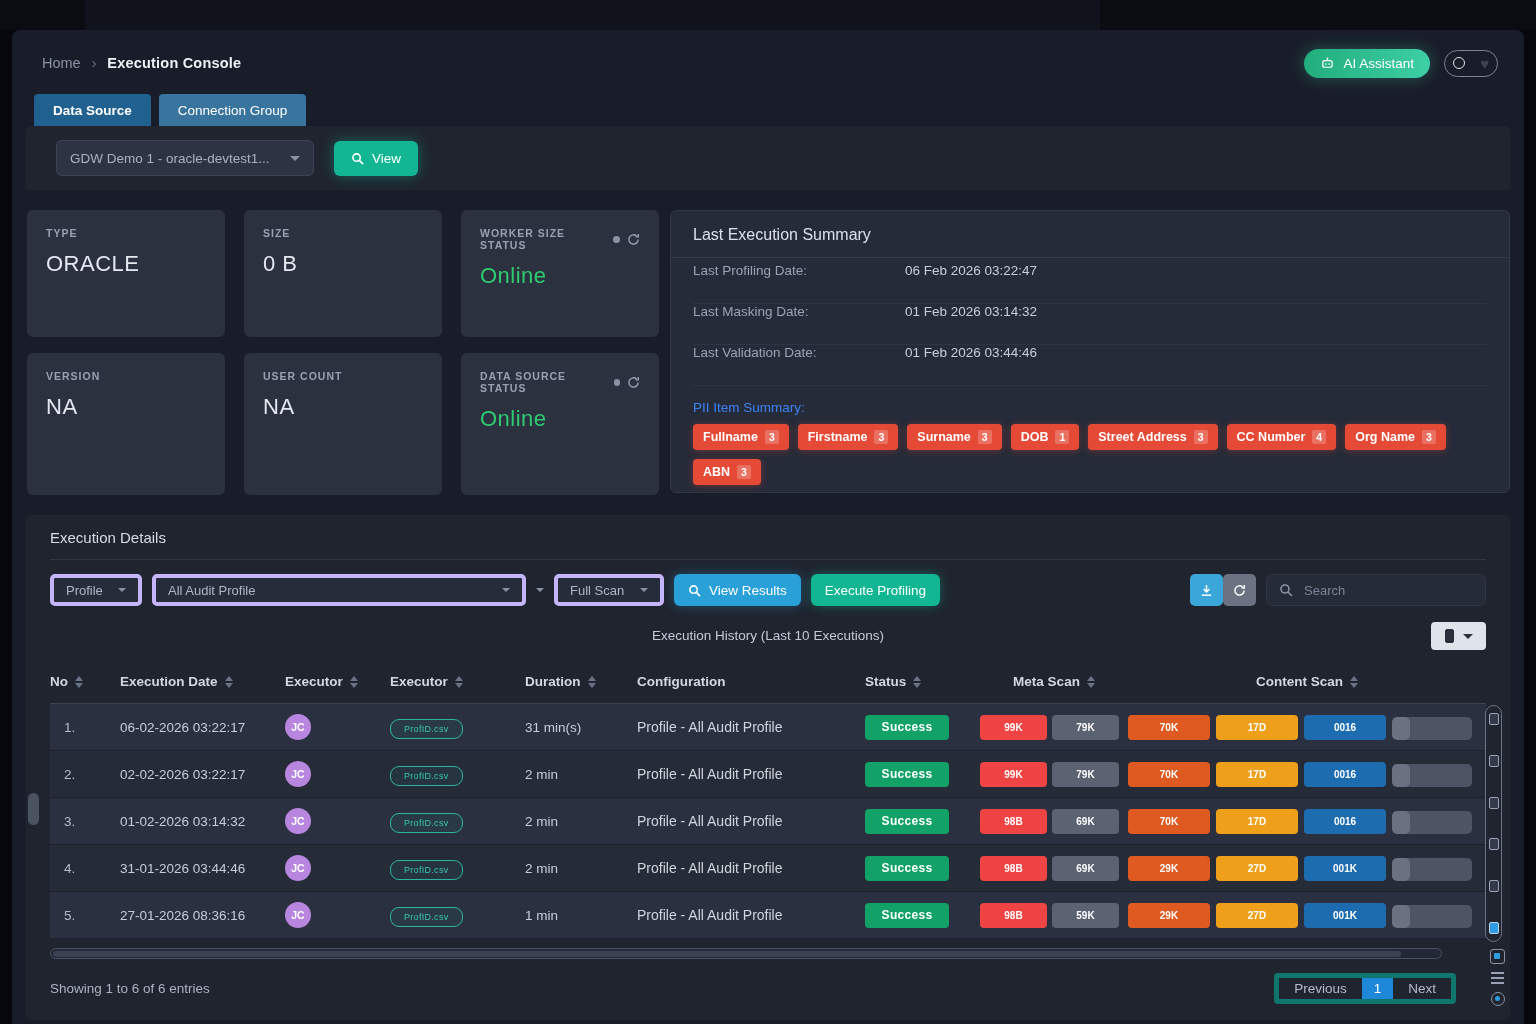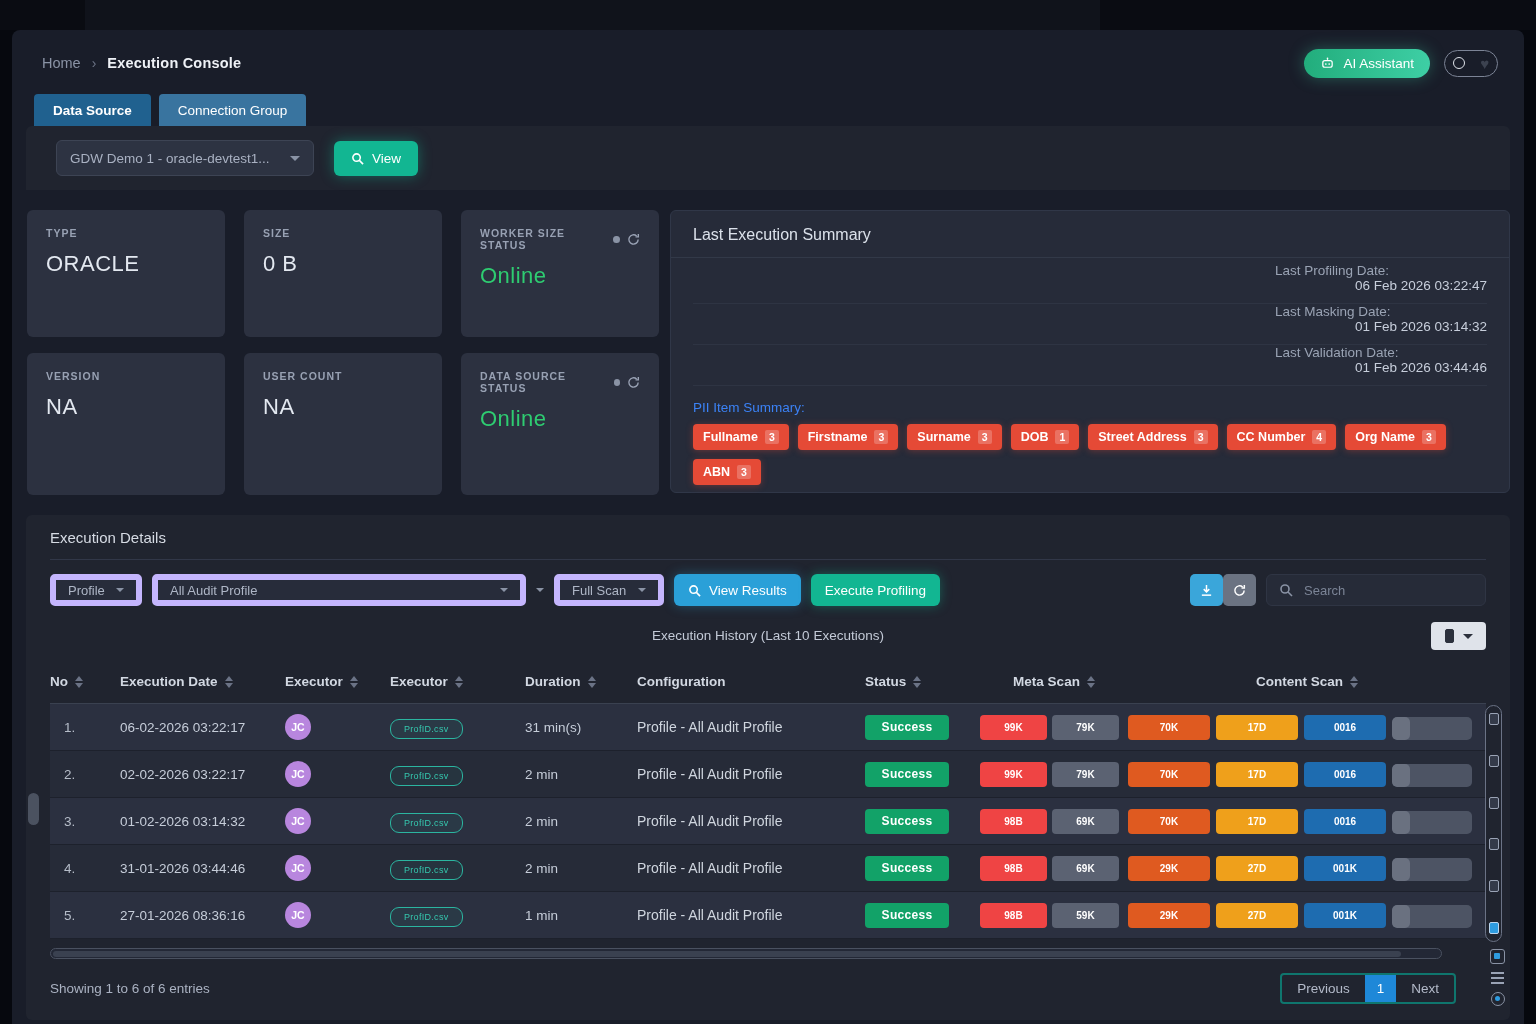--- a/index.html
+++ b/index.html
@@ -41,33 +41,33 @@
   .card-label-row { display:flex; align-items:center; gap:7px; color:#98a1b3; font-size:10.5px; letter-spacing:1px; font-weight:bold; }
   .info-dot { width:7px; height:7px; border-radius:50%; background:#8a93a5; }
   .card-refresh { margin-left:auto; display:flex; cursor:pointer; }
   .card-value { margin-top:12px; font-size:22px; color:#e3e8f0; letter-spacing:.5px; }
   .card-value.online { color:#2ecc71; }
 
   
   .summary-panel { position:absolute; top:180px; left:658px; right:14px; height:283px; background:#262b39; border:1px solid #303748; border-radius:6px; }
   .summary-title { padding:15px 22px 13px; font-size:16px; color:#dbe1ea; border-bottom:1px solid #323948; }
   .sum-rows { padding:5px 22px 0; }
-  .sum-row { display:flex; height:41px; align-items:flex-end; border-bottom:1px solid #2e3443; font-size:13.5px;flex-direction:column; }
+  .sum-row { display:flex; height:41px; align-items:flex-start; border-bottom:1px solid #2e3443; font-size:13.5px; }
   .sum-label { width:212px; color:#9aa3b4; }
   .sum-value { color:#c7cedb; }
   .pii-title { padding:14px 22px 9px; color:#3b82f6; font-size:13.5px; }
   .pii-row { display:flex; gap:9px; padding:0 22px; flex-wrap:wrap; }
   .pii-badge { background:#e54a36; color:#fff; border-radius:4px; height:26px; display:inline-flex; align-items:center; gap:7px; padding:0 10px; font-size:12.5px; font-weight:bold; box-shadow:0 1px 7px rgba(229,74,54,.35); cursor:pointer; }
   .pii-count { font-size:10.5px; background:rgba(255,255,255,.22); border-radius:2px; padding:1px 4px; }
 
   
   .exec-panel { position:absolute; top:485px; left:14px; right:14px; height:505px; background:#20242f; border-radius:6px; padding:0 24px; }
   .exec-title { padding:14px 0 13px; color:#d6dbe4; font-size:15px; border-bottom:1px solid #313748; }
   .filter-row { margin-top:14px; display:flex; align-items:center; gap:10px; height:32px; }
-  .sel { background:#272c3a; border:6px solid #c4b5fd; border-radius:5px; height:32px; display:flex; align-items:center; padding:0 12px; color:#aeb6c6; font-size:13px; gap:10px; cursor:pointer; }
+  .sel { background:#272c3a; border:4px solid #c4b5fd; border-radius:5px; height:32px; display:flex; align-items:center; padding:0 12px; color:#aeb6c6; font-size:13px; gap:10px; cursor:pointer; }
   .sel.w-profile { width:92px; } .sel.w-audit { width:374px; } .sel.w-scan { width:110px; }
   .btn-results { height:32px; padding:0 14px; background:#2aa0d8; box-shadow:0 0 12px rgba(42,160,216,.35); }
   .btn-exec { height:32px; padding:0 14px; background:#12b692; box-shadow:0 0 12px rgba(18,182,146,.4); }
   .right-cluster { margin-left:auto; display:flex; gap:0; align-items:center; }
   .icon-btn { width:33px; height:32px; border-radius:5px; display:flex; align-items:center; justify-content:center; cursor:pointer; border:none; }
   .icon-btn.download { background:#3aa6da; }
   .icon-btn.refresh { background:#6b7382; }
   .search-box { width:220px; height:32px; background:#262b38; border:1px solid #2f3544; border-radius:6px; display:flex; align-items:center; padding:0 12px; gap:11px; margin-left:10px; }
   .search-box input { background:transparent; border:none; outline:none; color:#cfd5e0; font-size:13px; width:100%; font-family:"Liberation Sans",sans-serif; }
   .search-box input::placeholder { color:#7b8496; }
@@ -117,21 +117,21 @@
   .rx-burger { display:flex; flex-direction:column; gap:3px; cursor:pointer; }
   .rx-burger i { width:13px; height:2px; background:#9aa3b5; display:block; }
   .rx-circle { width:14px; height:14px; border:1.6px solid #8a93a5; border-radius:50%; position:relative; cursor:pointer; }
   .rx-circle::after { content:""; position:absolute; left:3px; top:3px; width:5px; height:5px; border-radius:50%; background:#2e9ce0; }
 
   .hscroll { margin-top:9px; margin-right:44px; height:11px; border:1px solid #4a5160; border-radius:6px; background:#232836; position:relative; }
   .hthumb { position:absolute; left:2px; top:1.5px; bottom:1.5px; width:97%; background:#3a4150; border-radius:5px; cursor:pointer; }
 
   .table-footer { margin-top:14px; display:flex; align-items:center; }
   .showing { color:#aab2c2; font-size:13.5px; }
-  .pager { margin-left:auto; margin-right:30px; display:flex; border:2px solid #0f766e; border-radius:4px; overflow:hidden; height:31px; }
+  .pager { margin-left:auto; margin-right:30px; display:flex; border:5px solid #0f766e; border-radius:4px; overflow:hidden; height:31px; }
   .pg { padding:0 15px; display:flex; align-items:center; color:#b3bac9; font-size:13.5px; cursor:pointer; }
   .pg.active { background:#1e88d8; color:#fff; padding:0 12px; }
 </style>
 </head>
 <body>
 
 <div class="topstrip">
     <div class="inner"></div>
   </div>
 

